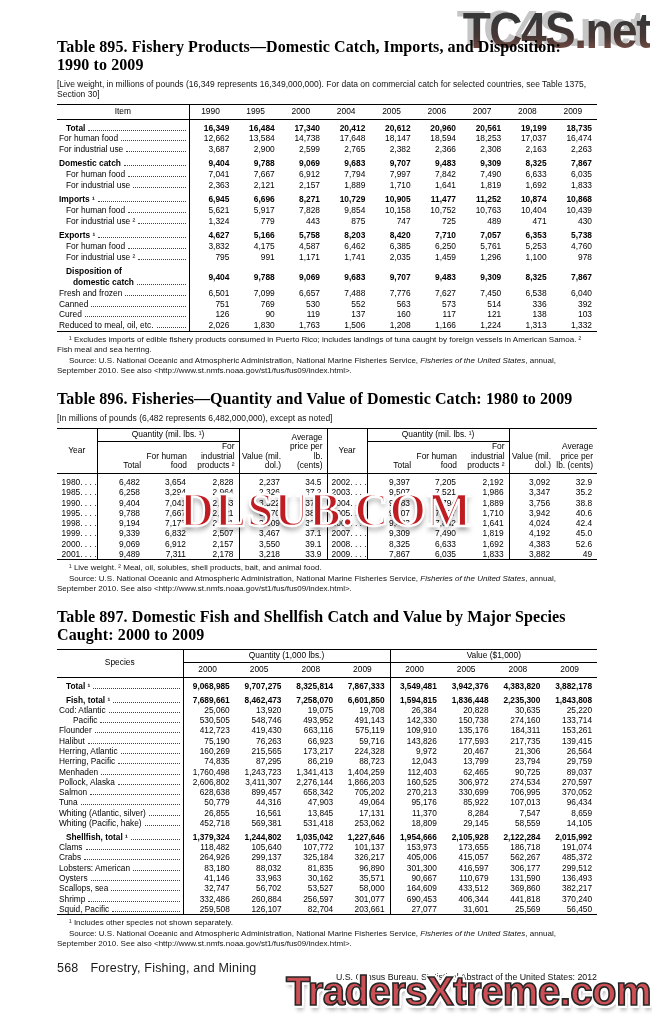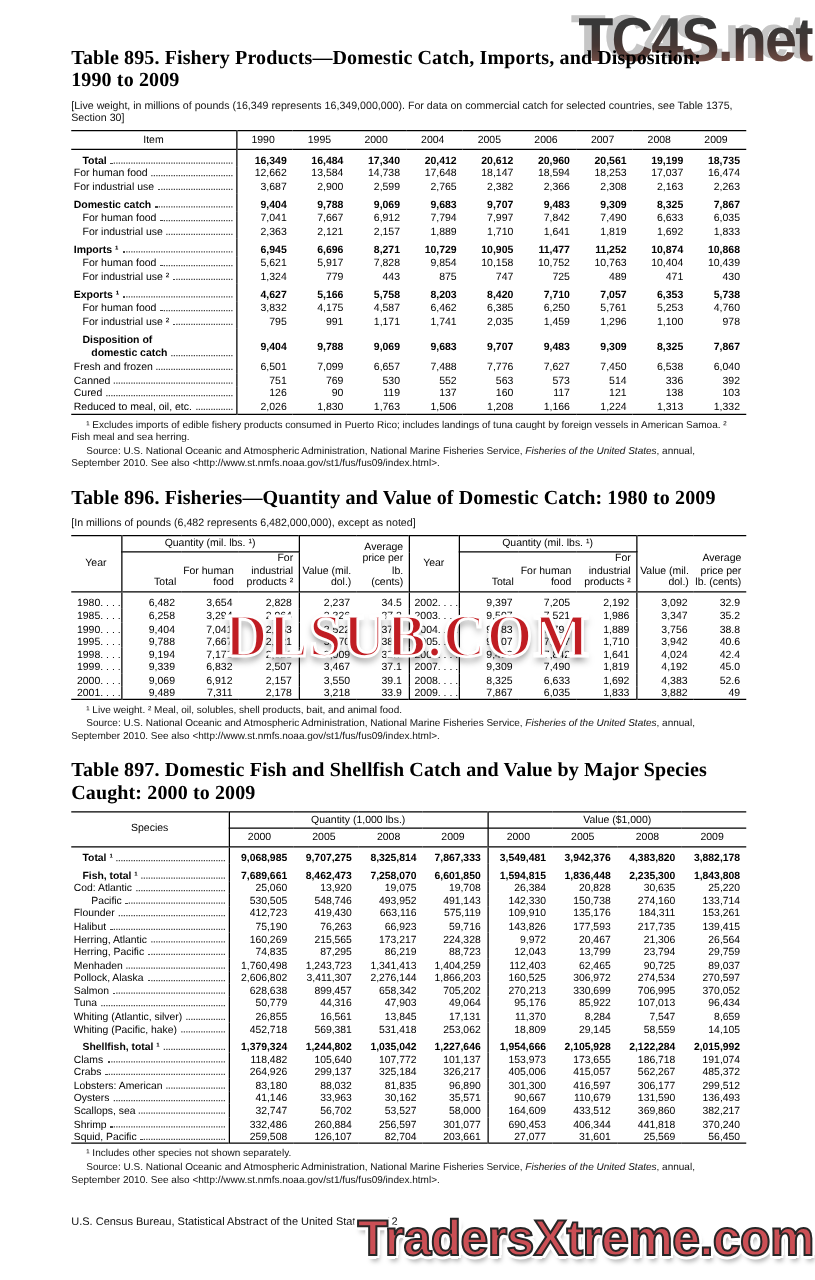--- a/index.html
+++ b/index.html
@@ -945,19 +945,22 @@
             <td class="num">56,450</td>
           </tr>
         </tbody>
     </table>
 
     <p class="fn">¹ Includes other species not shown separately.</p>
     <p class="src"><span>Source: U.S. National Oceanic and Atmospheric Administration, National Marine Fisheries Service, </span><i>Fisheries of the United States</i><span>, annual, September 2010. See also &lt;http://www.st.nmfs.noaa.gov/st1/fus/fus09/index.html&gt;.</span></p>
   </div>
 
   <div class="footer">
+    <div class="pageno">
+      <span class="no">568</span><span>Forestry, Fishing, and Mining</span>
+    </div>
     <div class="census">U.S. Census Bureau, Statistical Abstract of the United States: 2012</div>
   </div>
 
 </div>
 
 <div class="wm" id="wm-mid" style="color: rgb(192, 29, 35);">DLSUB.COM</div>
 <div class="wm" id="wm-bot" style="color: rgb(203, 79, 85);">TradersXtreme.com</div>
 
 </body></html>

